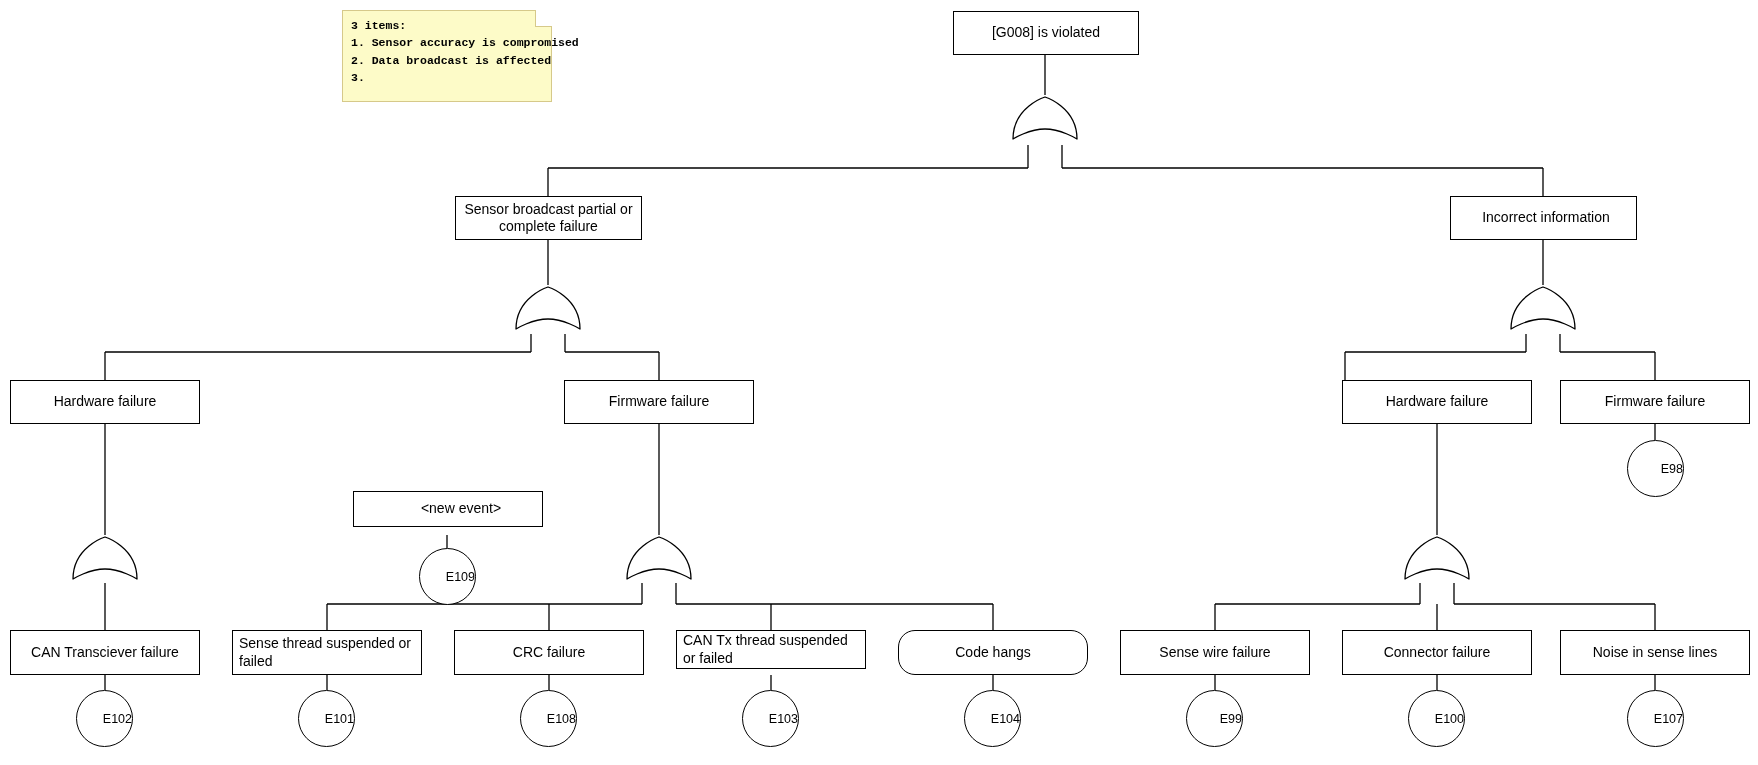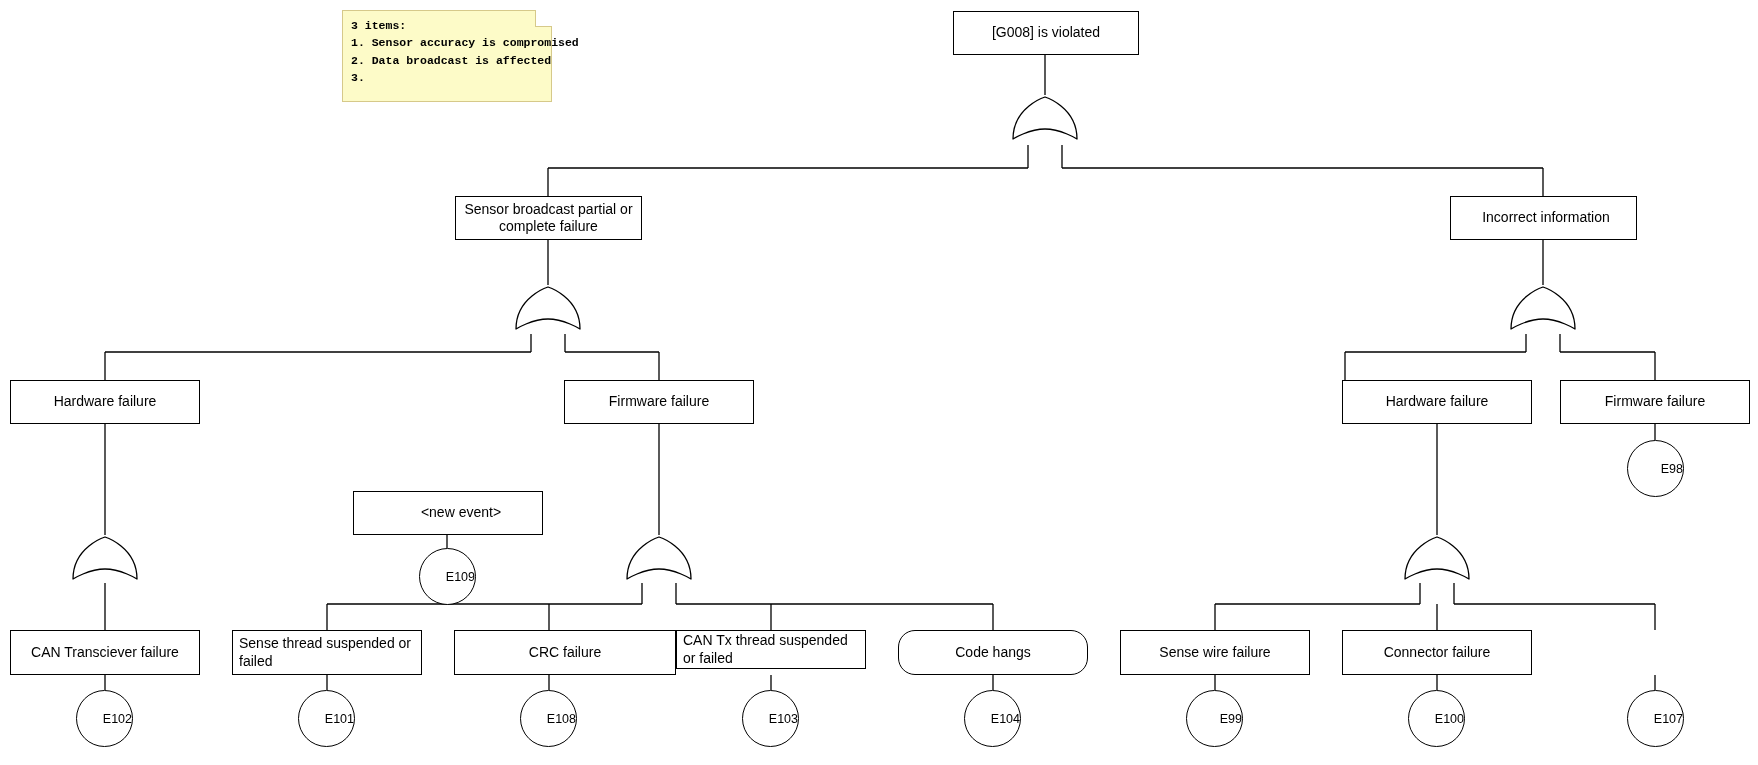--- a/index.html
+++ b/index.html
@@ -168,21 +168,21 @@
   </div>
 
   <div class="node-box" style="left:1560px;top:380px;width:190px;height:44px;">
     <span class="lbl">Firmware failure</span>
   </div>
 
   <div class="event-circle" style="left:1627px;top:440px;width:57px;height:57px;">
     <span>E98</span>
   </div>
 
-  <div class="node-box" style="left:353px;top:491px;width:190px;height:44px;padding-left:32px;">
+  <div class="node-box" style="left:353px;top:491px;width:190px;height:36px;padding-left:32px;">
     <span class="lbl">&lt;new event&gt;</span>
   </div>
 
   <div class="event-circle" style="left:419px;top:548px;width:57px;height:57px;">
     <span>E109</span>
   </div>
 
   <div class="gate" style="left:71px;top:535px;">
     <svg width="68" height="52" viewBox="0 0 68 52">
       <path d="M2 44 C2 12, 34 2, 34 2 C34 2, 66 12, 66 44 C66 44, 50 34, 34 34 C18 34, 2 44, 2 44 Z" fill="#ffffff" stroke="#000000" stroke-width="1.3" stroke-linejoin="round"></path>
@@ -200,35 +200,38 @@
       <path d="M2 44 C2 12, 34 2, 34 2 C34 2, 66 12, 66 44 C66 44, 50 34, 34 34 C18 34, 2 44, 2 44 Z" fill="#ffffff" stroke="#000000" stroke-width="1.3" stroke-linejoin="round"></path>
     </svg>
   </div>
 
   <div class="node-box" style="left:10px;top:630px;width:190px;height:45px;">
     <span class="lbl">CAN Transciever failure</span>
   </div>
   <div class="node-box left-align" style="left:232px;top:630px;width:190px;height:45px;">
     <span class="lbl">Sense thread suspended or failed</span>
   </div>
-  <div class="node-box" style="left:454px;top:630px;width:222px;height:45px;">
+  <div class="node-box" style="left:454px;top:630px;width:190px;height:45px;">
     <span class="lbl">CRC failure</span>
   </div>
   <div class="node-box left-align" style="left:676px;top:630px;width:190px;height:39px;">
     <span class="lbl">CAN Tx thread suspended or failed</span>
   </div>
   <div class="node-box" style="left:898px;top:630px;width:190px;height:45px;border-radius:17px;">
     <span class="lbl">Code hangs</span>
   </div>
   <div class="node-box" style="left:1120px;top:630px;width:190px;height:45px;">
     <span class="lbl">Sense wire failure</span>
   </div>
   <div class="node-box" style="left:1342px;top:630px;width:190px;height:45px;">
     <span class="lbl">Connector failure</span>
   </div>
+  <div class="node-box" style="left:1560px;top:630px;width:190px;height:45px;">
+    <span class="lbl">Noise in sense lines</span>
+  </div>
 
   <div class="event-circle" style="left:76px;top:690px;width:57px;height:57px;">
     <span>E102</span>
   </div>
   <div class="event-circle" style="left:298px;top:690px;width:57px;height:57px;">
     <span>E101</span>
   </div>
   <div class="event-circle" style="left:520px;top:690px;width:57px;height:57px;">
     <span>E108</span>
   </div>

